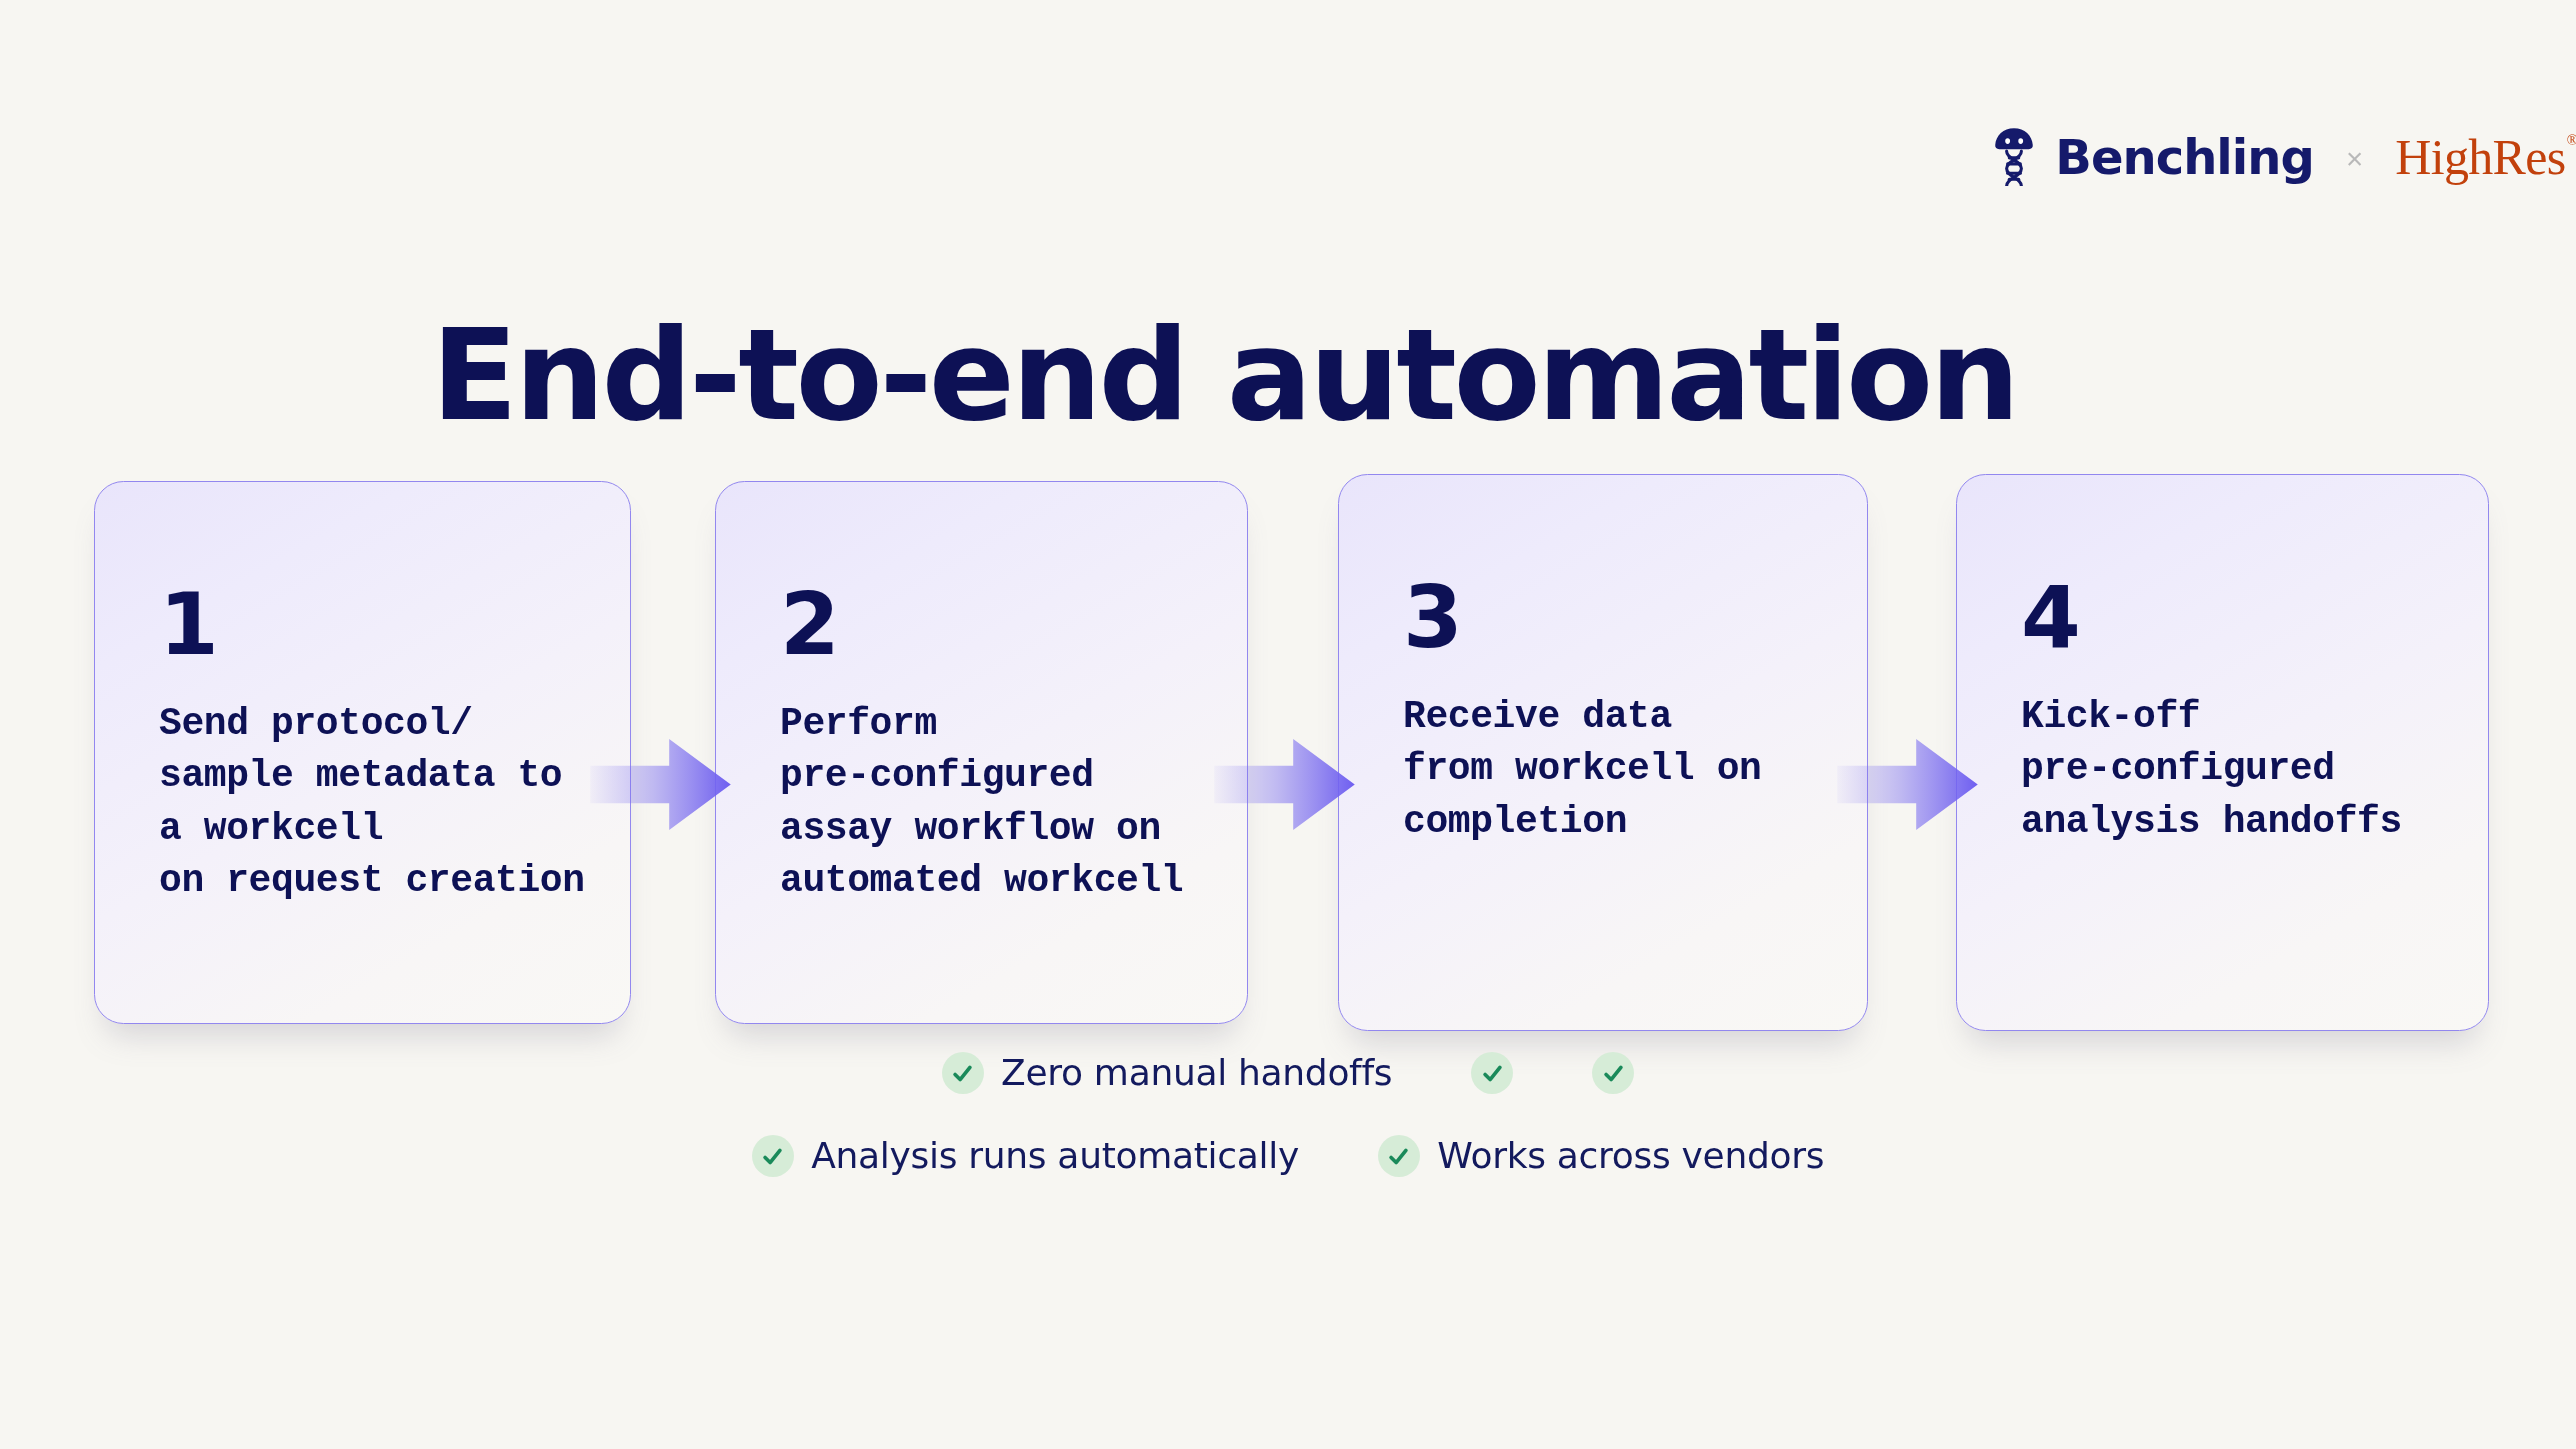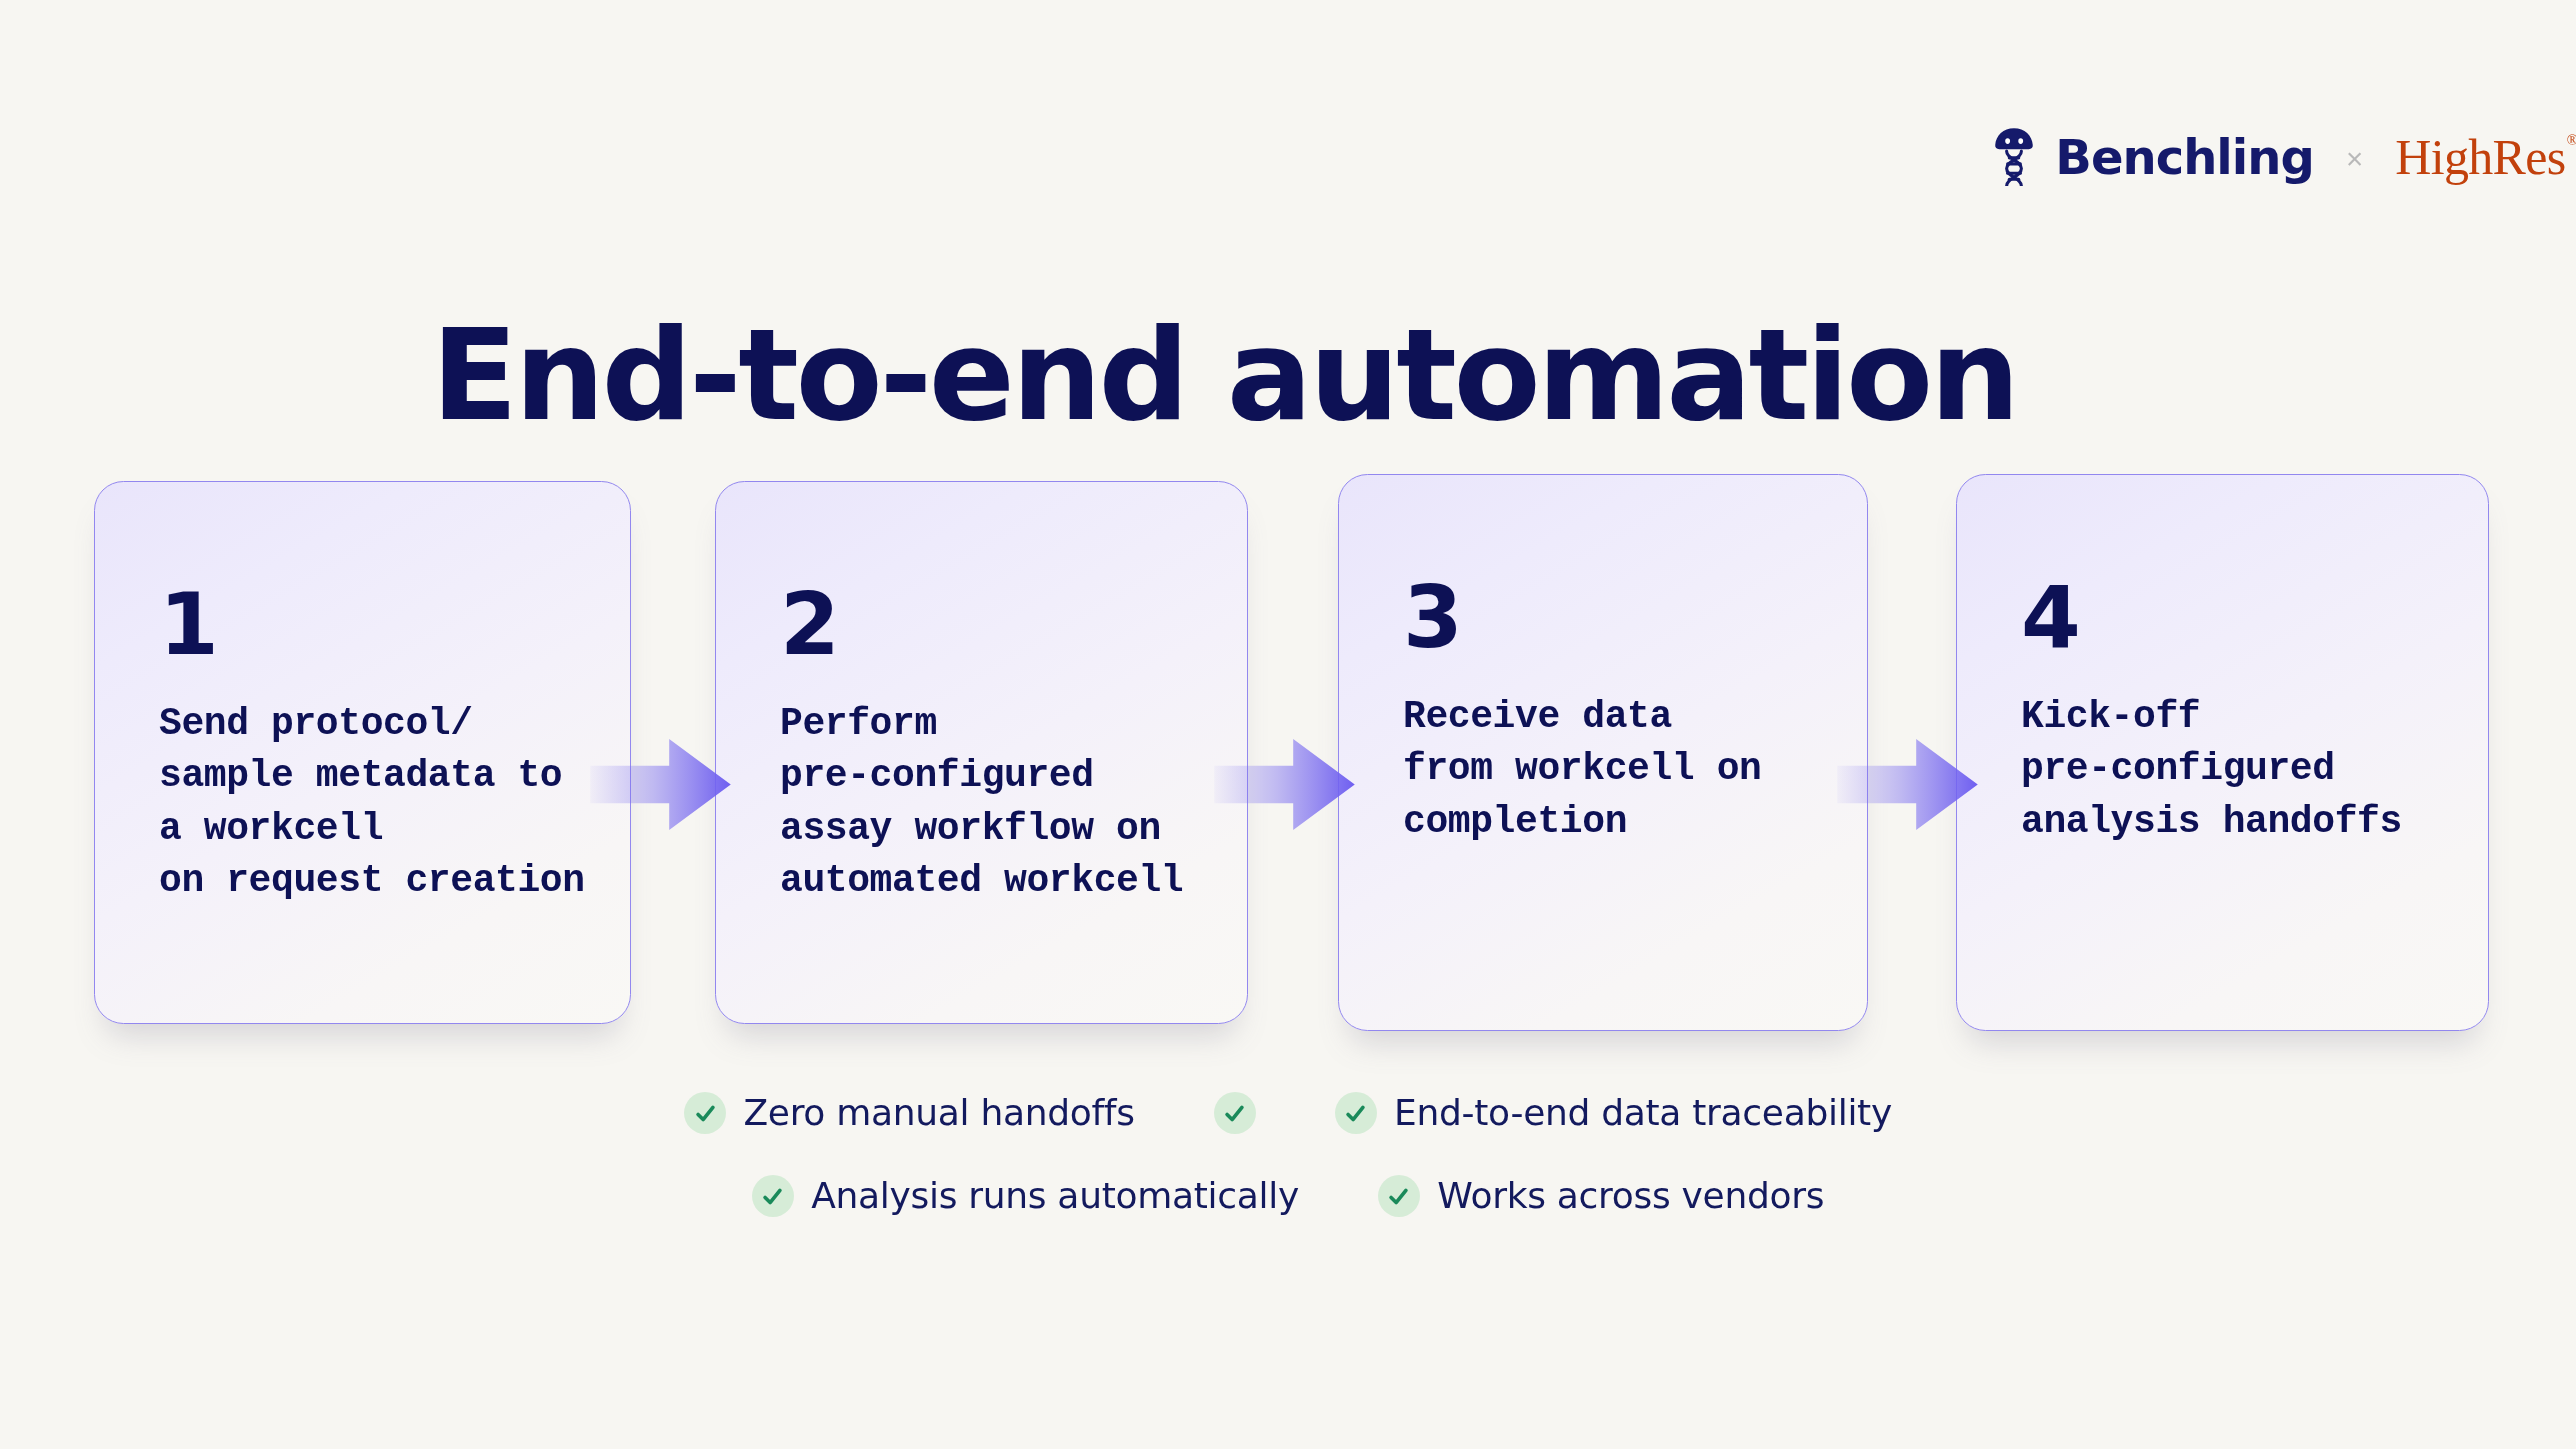--- a/index.html
+++ b/index.html
@@ -145,21 +145,21 @@
     height: 91px;
     pointer-events: none;
   }
   #arrow-1 { left: 590px; }
   #arrow-2 { left: 1214px; }
   #arrow-3 { left: 1837px; }
 
   
   .benefits {
     position: absolute;
-    top: 1092px;
+    top: 1052px;
     left: 0;
     width: 2576px;
   }
   .benefit-row {
     display: flex;
     justify-content: center;
     align-items: center;
     gap: 79px;
   }
   .benefit-row.row-2 {
@@ -309,21 +309,20 @@
               <path d="M9 21.5 L16.5 29 L31 11" fill="none" stroke="#1a8a5a" stroke-width="5.4" stroke-linecap="round" stroke-linejoin="round"></path>
             </svg>
         </span>
       </div>
       <div class="benefit">
         <span class="check-badge">
           <svg width="27" height="27" viewBox="0 0 40 40">
               <path d="M9 21.5 L16.5 29 L31 11" fill="none" stroke="#1a8a5a" stroke-width="5.4" stroke-linecap="round" stroke-linejoin="round"></path>
             </svg>
         </span>
-        <span class="benefit-label">End-to-end data traceability</span>
       </div>
     </div>
 
     <div class="benefit-row row-2">
       <div class="benefit">
         <span class="check-badge">
           <svg width="27" height="27" viewBox="0 0 40 40">
               <path d="M9 21.5 L16.5 29 L31 11" fill="none" stroke="#1a8a5a" stroke-width="5.4" stroke-linecap="round" stroke-linejoin="round"></path>
             </svg>
         </span>

